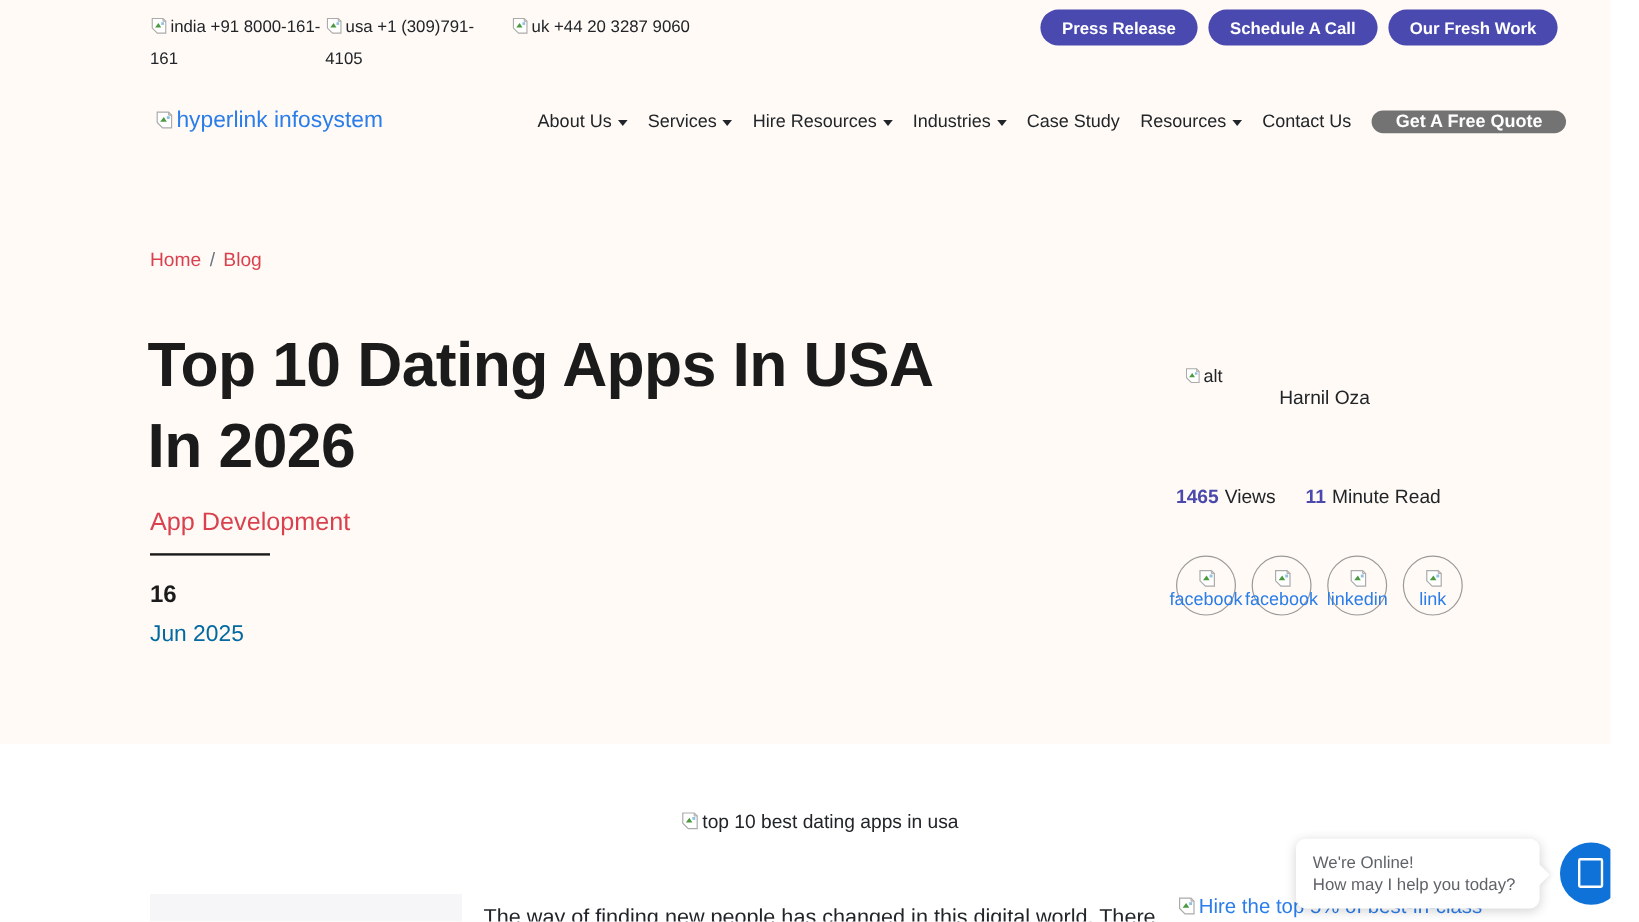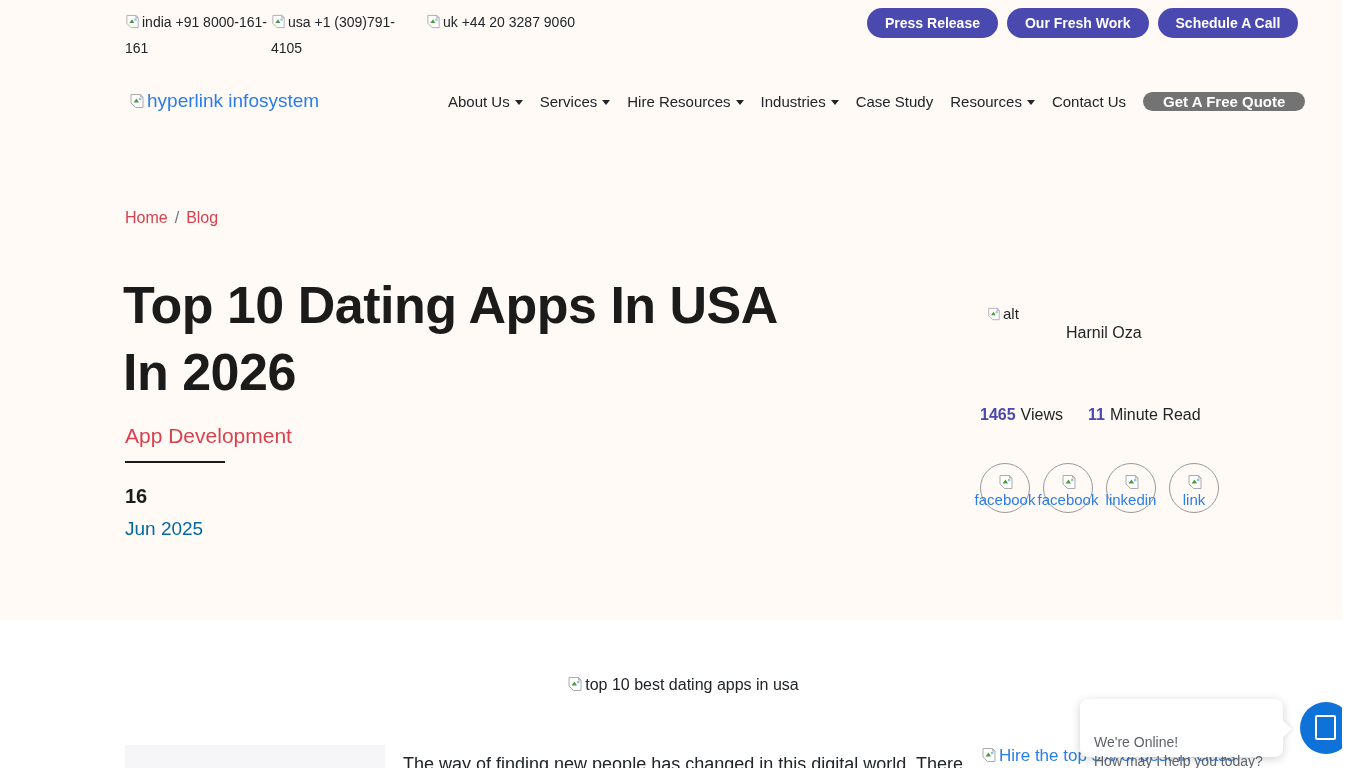--- a/index.html
+++ b/index.html
@@ -67,21 +67,21 @@
   .whatsapp-link { position:absolute; left:10px; top:736px; font-size:17px;margin-top:45px; }
   .toc-box { position:absolute; left:125px; top:745px; width:260px; height:23px; background:#f6f6f8; }
   .hire-link { position:absolute; left:981px; top:746px; font-size:17px; white-space:nowrap; z-index:1; }
 
   
   .chat-tooltip { position:absolute; left:1080px; top:699px; width:203px; height:58px;
     background:#ffffff; border-radius:8px; box-shadow:0 2px 10px rgba(0,0,0,0.18);
     padding:10px 14px; z-index:3; }
   .chat-tooltip::after { content:""; position:absolute; right:-6px; top:24px; width:12px; height:12px;
     background:#ffffff; transform:rotate(45deg); box-shadow:2px -2px 4px rgba(0,0,0,0.06); }
-  .chat-status { font-size:14px; color:#5f6368; line-height:1.35;margin-top:24px; }
+  .chat-status { font-size:14px; color:#5f6368; line-height:1.35; }
   .chat-msg { font-size:14px; color:#5f6368; line-height:1.35; }
   .chat-button { position:absolute; left:1300px; top:702px; width:52px; height:52px;
     border-radius:50%; background:#0f72d9; border:none; z-index:3; cursor:pointer; }
   .chat-icon { position:absolute; left:15px; top:13px; width:21px; height:25px;
     border:2px solid #ffffff; border-radius:2px; }
 </style>
 </head>
 <body>
 
 <svg width="0" height="0" style="position:absolute">
@@ -110,22 +110,22 @@
   </div>
   <div class="contact c3">
     <svg class="bimg" width="15" height="15">
         <use href="#bi"></use>
       </svg><span class="alt-dark">uk</span>
     <span class="phone">+44 20 3287 9060</span>
   </div>
 
   <div class="topbar-buttons">
     <a class="pill-btn" href="#">Press Release</a>
+    <a class="pill-btn" href="#">Schedule A Call</a>
     <a class="pill-btn" href="#">Our Fresh Work</a>
-    <a class="pill-btn" href="#">Schedule A Call</a>
   </div>
 
   <a class="logo alt-link" href="#">
     <svg class="bimg" width="16" height="16">
         <use href="#bi"></use>
       </svg><span>hyperlink infosystem</span>
   </a>
 
   <div class="nav-row">
     <a class="nav-item" href="#">

